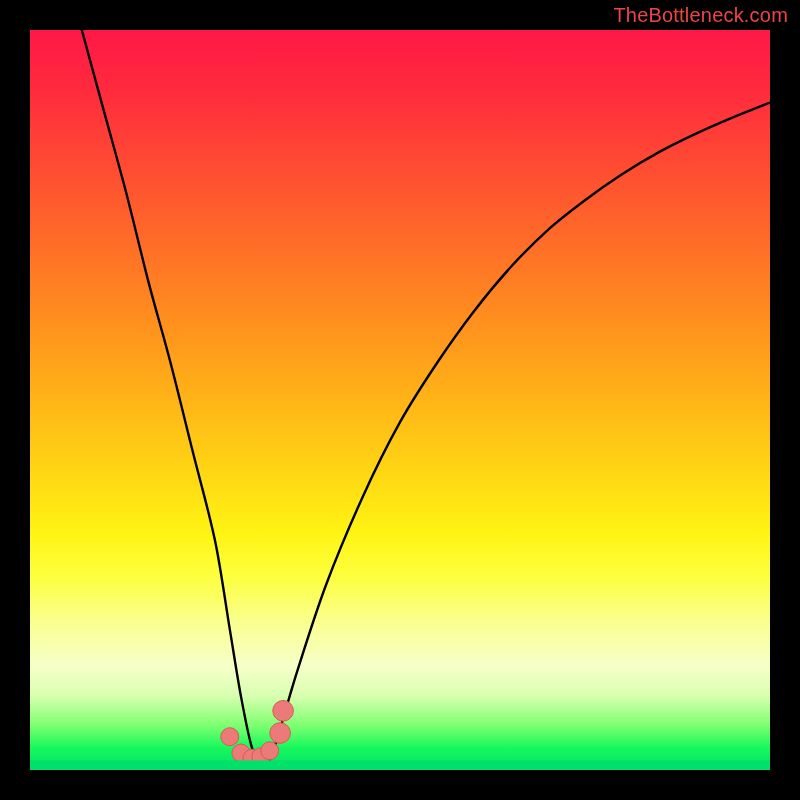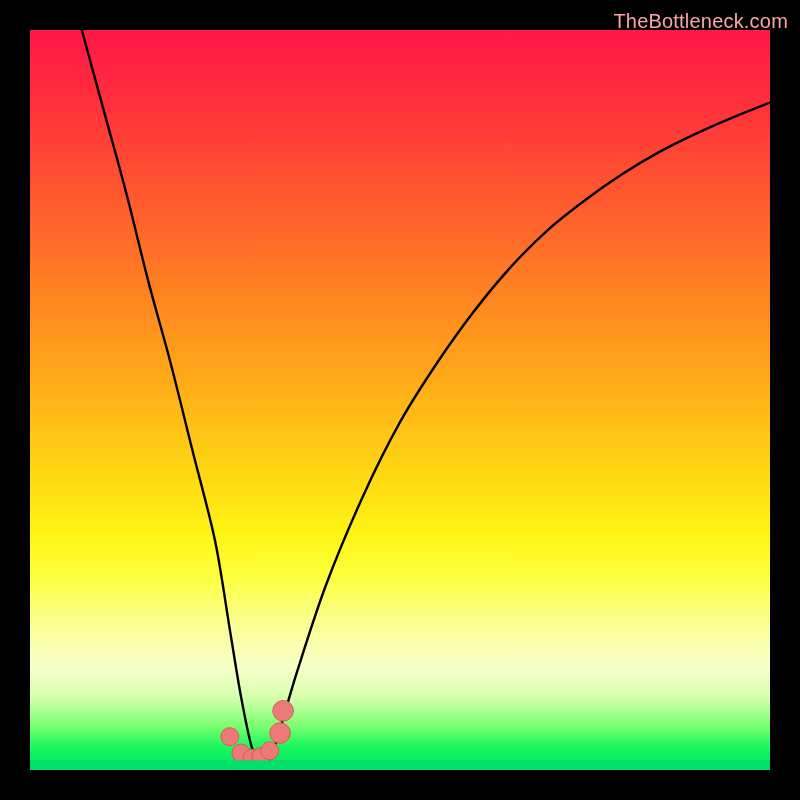--- a/index.html
+++ b/index.html
@@ -37,23 +37,23 @@
       #faff8f 80%,
       #f7ffc9 86%,
       #d8ffb0 90%,
       #7dff70 94%,
       #17f85c 97%,
       #00e26a 100%
     );
   }
   .watermark {
     position: absolute;
-    top: 10px;
+    top: 4px;
     right: 12px;
-    color: #fca5a5;
+    color: #ef4444;
     font-size: 20px;
     font-weight: 500;
     letter-spacing: 0.2px;
     user-select: none;
   }
   svg.overlay {
     position: absolute;
     left: 0;
     top: 0;
     width: 740px;

